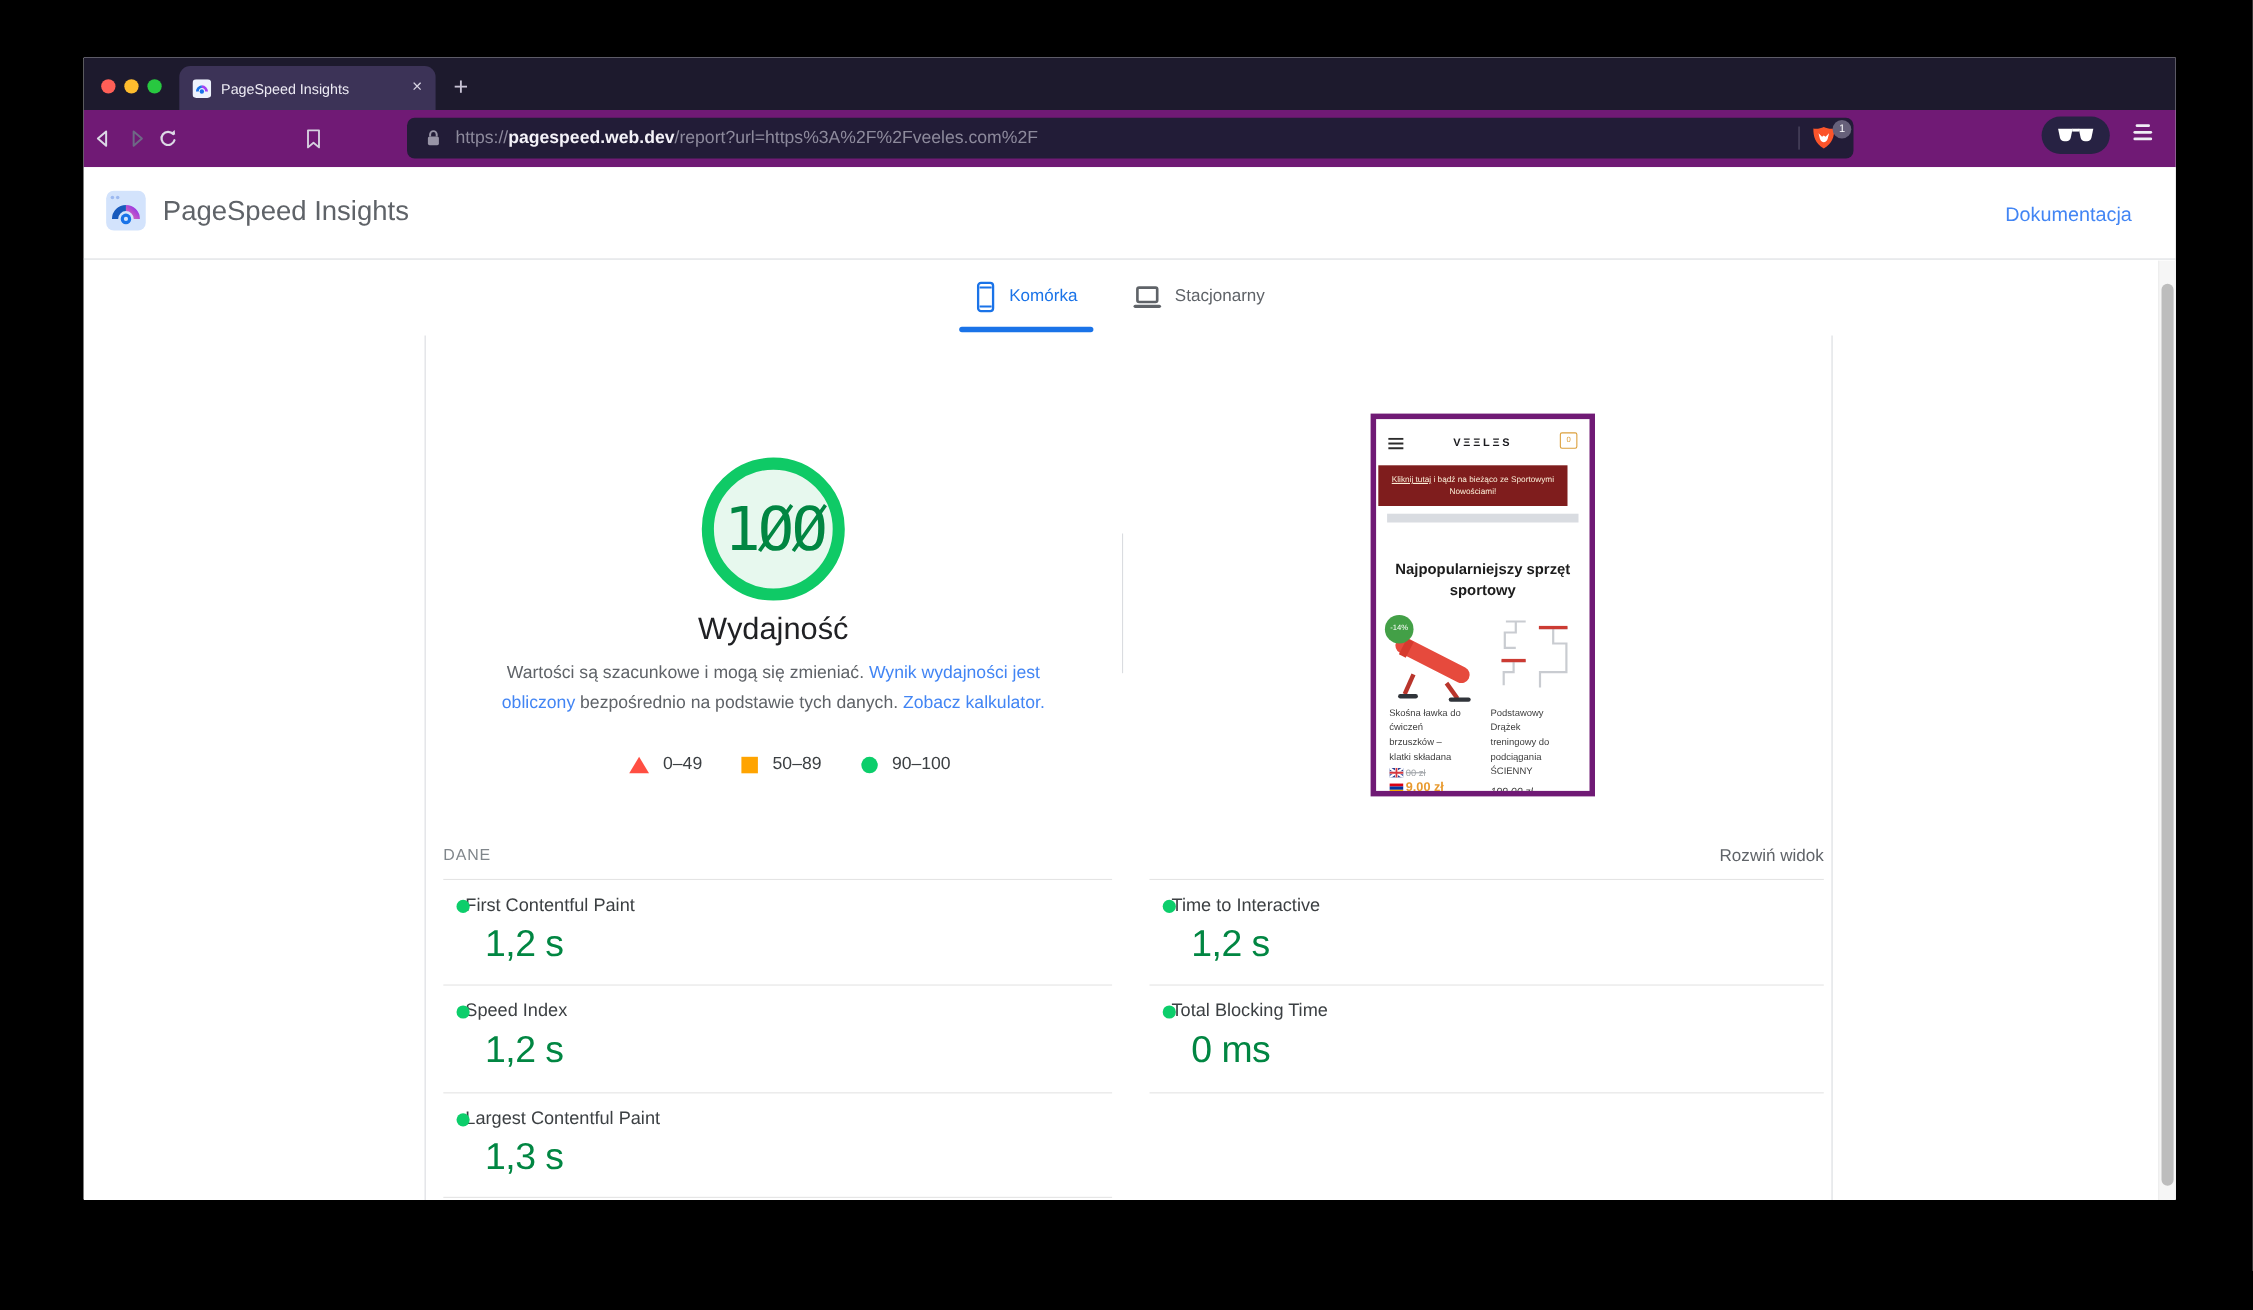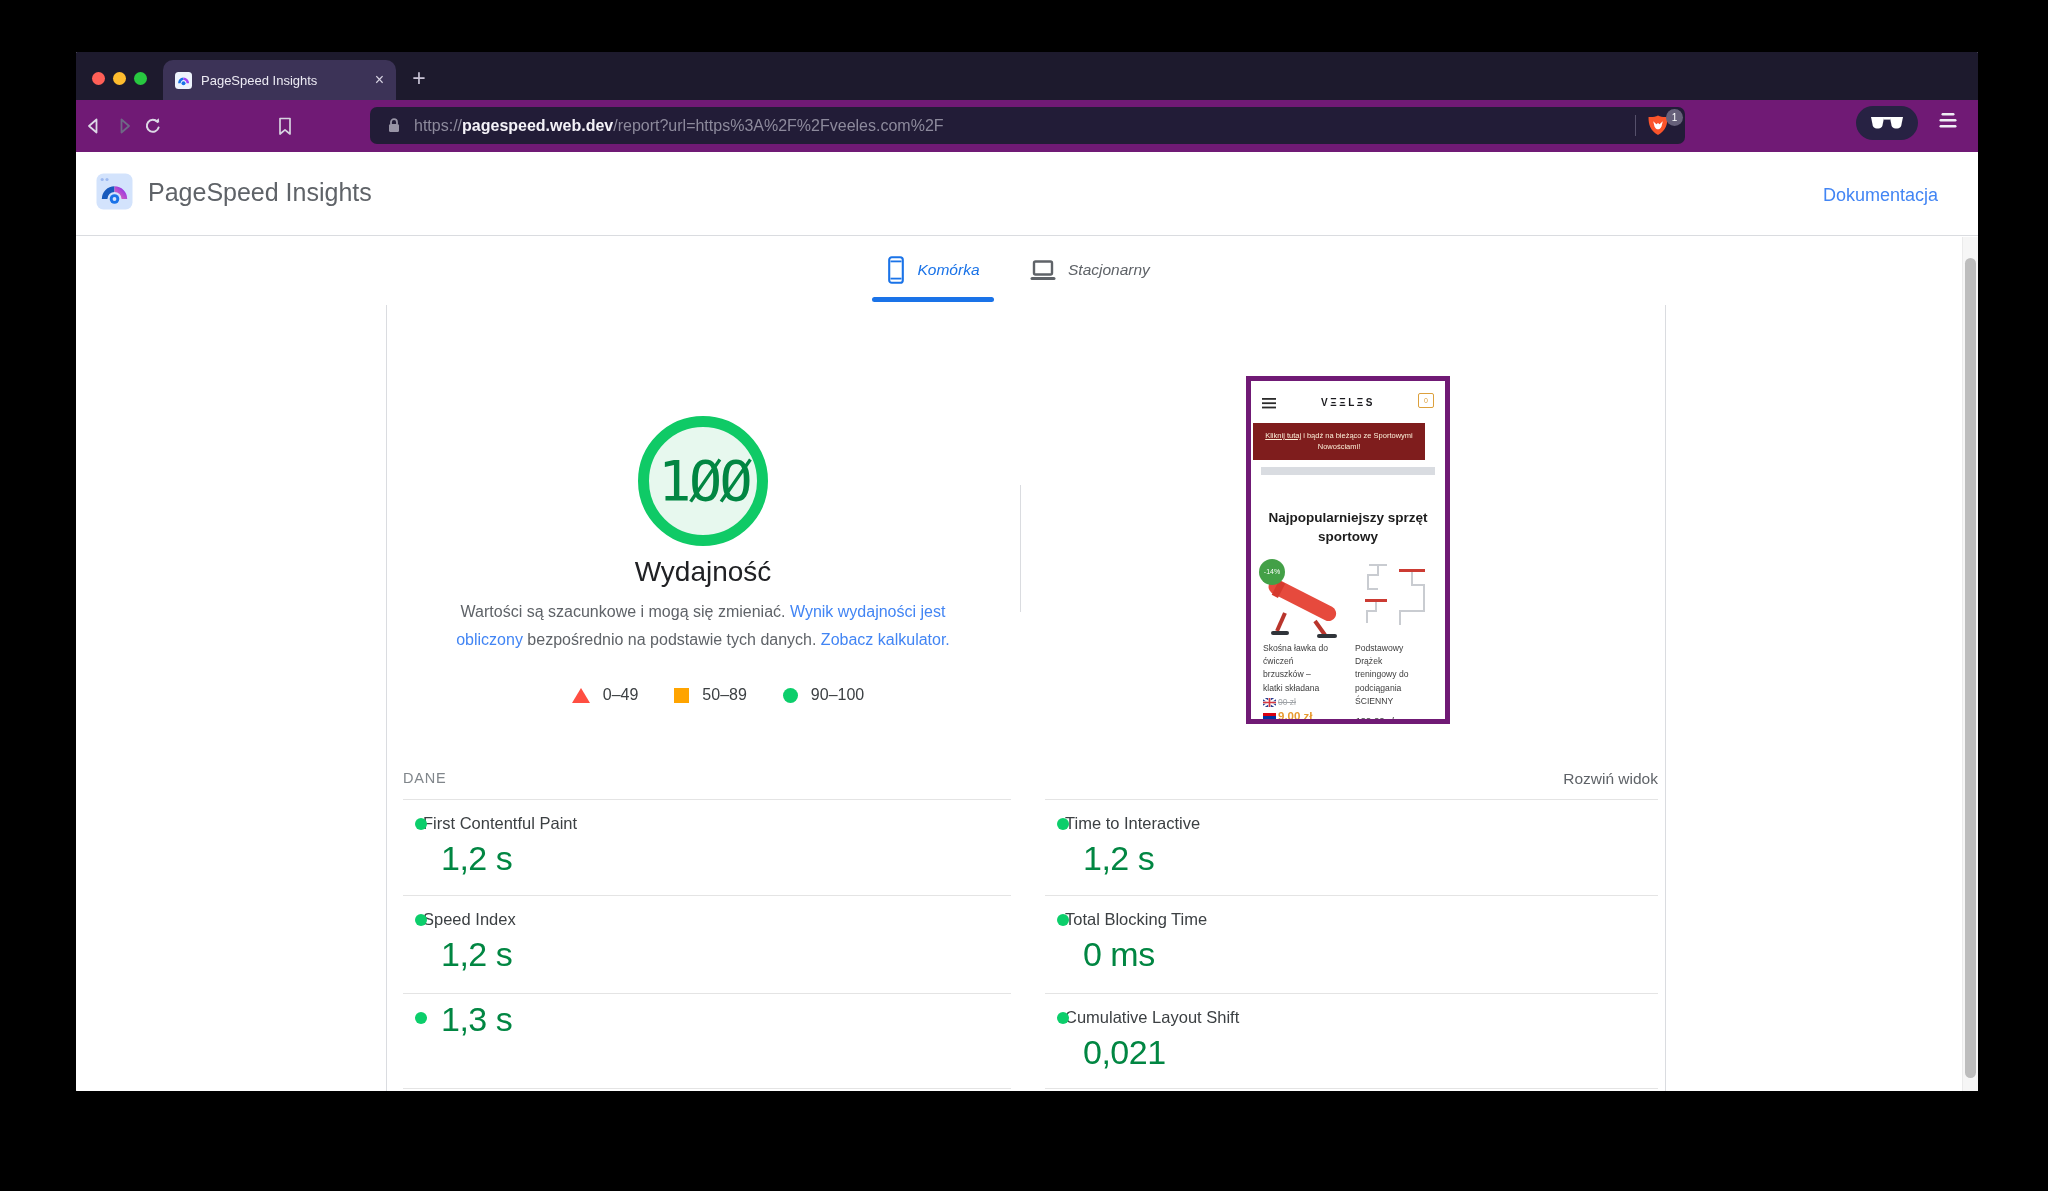--- a/index.html
+++ b/index.html
@@ -22,21 +22,21 @@
   .shield { position:absolute; left:1277px; top:7px; }
   .badge { position:absolute; left:1296px; top:2px; width:17px; height:17px; border-radius:50%; background:#66607a; color:#fff; font-size:10px; line-height:17px; text-align:center; }
   .pill { position:absolute; left:1780px; top:6px; width:62px; height:34px; border-radius:17px; background:#272243; display:flex; align-items:center; justify-content:center; }
   .hamburger { position:absolute; left:1862px; top:11px; }
   .page { position:relative; height:939px; background:#fff; }
   .phead { position:absolute; left:0; top:0; width:100%; height:84px; border-bottom:1px solid #dadce0; }
   .plogo { position:absolute; left:20px; top:21px; }
   .ptitle { position:absolute; left:72px; top:26px; font-size:25px; color:#5f6368; }
   .doclink { position:absolute; right:40px; top:33px; font-size:18px; color:#4285f4; }
   .dtab { position:absolute; top:96px; height:44px; display:flex; align-items:center; justify-content:center; gap:11px; }
-  .dtab .lbl { font-size:15.5px; font-weight:500;font-style:italic; }
+  .dtab .lbl { font-size:15.5px; font-weight:500; }
   .tmob { left:796px; width:122px; }
   .tmob .lbl { color:#1a73e8; }
   .tdesk { left:953px; width:auto; justify-content:flex-start; }
   .tdesk .lbl { color:#5f6368; }
   .underline { position:absolute; left:796px; top:145px; width:122px; height:5px; border-radius:3px; background:#1a73e8; }
   .cardb { position:absolute; top:153px; bottom:0; width:1px; background:#dadce0; }
   .gauge { position:absolute; left:562px; top:264px; width:130px; height:130px; border-radius:50%; border:11px solid #0fca66; background:#e7f8ee; display:flex; align-items:center; justify-content:center; }
   .score { font-family:"DejaVu Sans Mono", monospace; font-size:55px; color:#018642; letter-spacing:-2.5px; margin-right:-2.5px; }
   .cat { position:absolute; left:427px; top:404px; width:400px; text-align:center; font-size:28px; color:#202124; }
   .disc { position:absolute; left:327px; top:446px; width:600px; text-align:center; font-size:16px; line-height:28px; color:#5f6368; }
@@ -280,26 +280,22 @@
         <div class="mlabel">Speed Index</div>
         <div class="mvalue">1,2 s</div>
       </div>
       <div class="metric">
         <span class="mdot"></span>
         <div class="mlabel">Total Blocking Time</div>
         <div class="mvalue">0 ms</div>
       </div>
       <div class="metric">
         <span class="mdot"></span>
+        <div class="mlabel">Largest Contentful Paint</div>
         <div class="mvalue">1,3 s</div>
-      </div>
-      <div class="metric">
-        <span class="mdot"></span>
-        <div class="mlabel">Cumulative Layout Shift</div>
-        <div class="mvalue">0,021</div>
       </div>
       <div class="metric"></div>
       <div class="metric"></div>
     </div>
     <div class="sbtrack">
       <div class="sbthumb"></div>
     </div>
   </div>
 </div>
 

